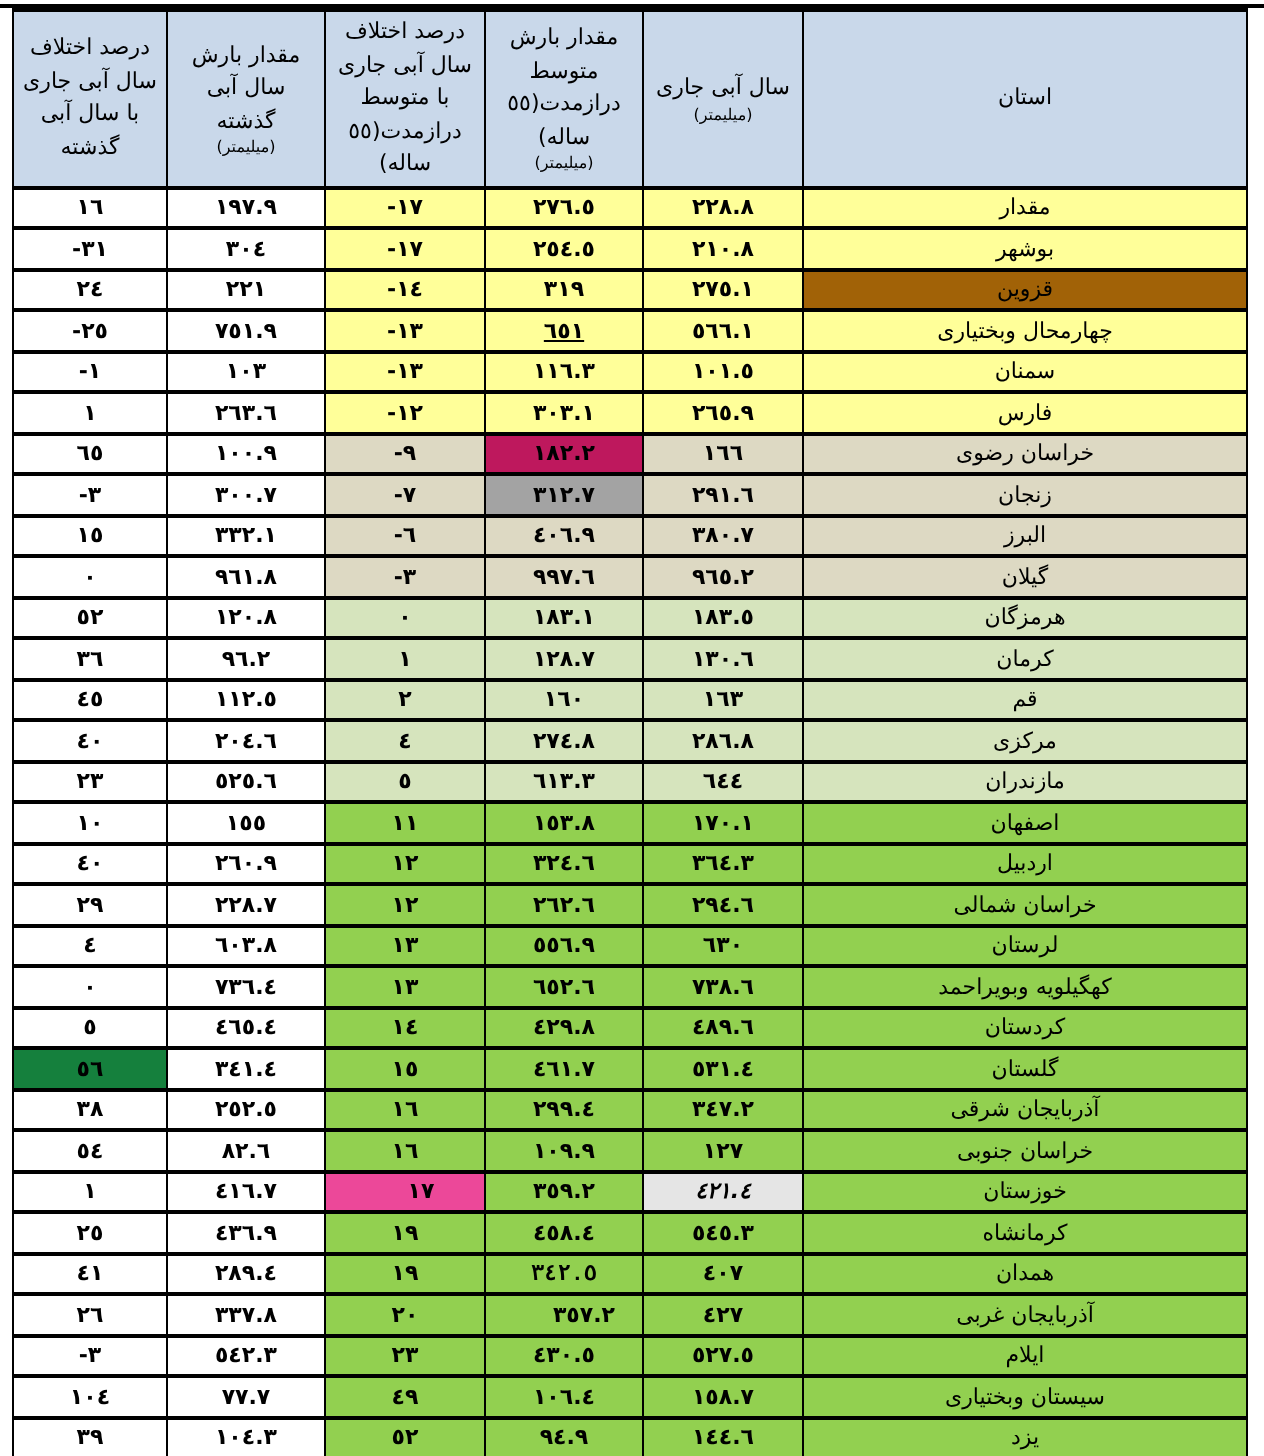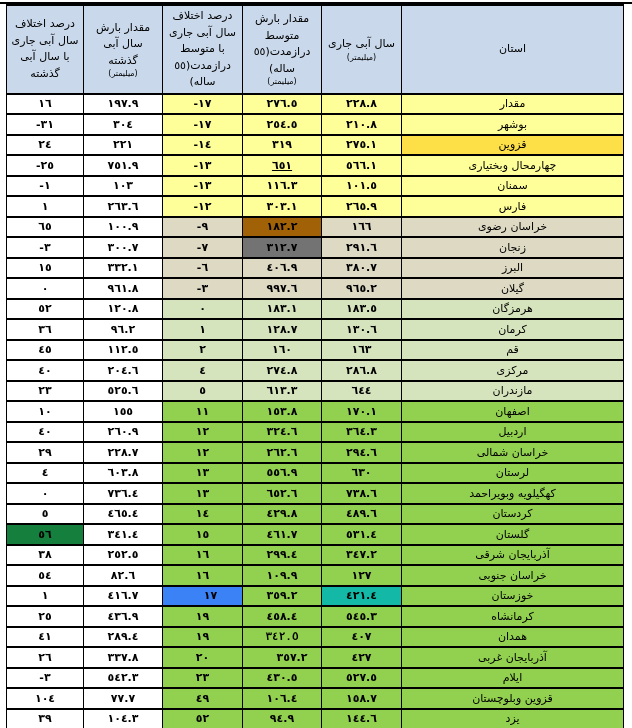--- a/index.html
+++ b/index.html
@@ -76,21 +76,21 @@
       </tr>
       <tr>
         <td class="province" style="background: rgb(255, 255, 153);">بوشهر</td>
         <td class="num" style="background: rgb(255, 255, 153);">٢١٠.٨</td>
         <td class="num" style="background: rgb(255, 255, 153);">٢٥٤.٥</td>
         <td class="num" style="background: rgb(255, 255, 153);">-١٧</td>
         <td class="num" style="background: rgb(255, 255, 255);">٣٠٤</td>
         <td class="num" style="background: rgb(255, 255, 255);">-٣١</td>
       </tr>
       <tr>
-        <td class="province" style="background: #fde047;">قزوین</td>
+        <td class="province" style="background: #a16207;">قزوین</td>
         <td class="num" style="background: rgb(255, 255, 153);">٢٧٥.١</td>
         <td class="num" style="background: rgb(255, 255, 153);">٣١٩</td>
         <td class="num" style="background: rgb(255, 255, 153);">-١٤</td>
         <td class="num" style="background: rgb(255, 255, 255);">٢٢١</td>
         <td class="num" style="background: rgb(255, 255, 255);">٢٤</td>
       </tr>
       <tr>
         <td class="province" style="background: rgb(255, 255, 153);">چهارمحال وبختیاری</td>
         <td class="num" style="background: rgb(255, 255, 153);">٥٦٦.١</td>
         <td class="num" style="background: rgb(255, 255, 153); text-decoration: underline;">٦٥١</td>
@@ -110,29 +110,29 @@
         <td class="province" style="background: rgb(255, 255, 153);">فارس</td>
         <td class="num" style="background: rgb(255, 255, 153);">٢٦٥.٩</td>
         <td class="num" style="background: rgb(255, 255, 153);">٣٠٣.١</td>
         <td class="num" style="background: rgb(255, 255, 153);">-١٢</td>
         <td class="num" style="background: rgb(255, 255, 255);">٢٦٣.٦</td>
         <td class="num" style="background: rgb(255, 255, 255);">١</td>
       </tr>
       <tr>
         <td class="province" style="background: rgb(221, 217, 195);">خراسان رضوی</td>
         <td class="num" style="background: rgb(221, 217, 195);">١٦٦</td>
-        <td class="num" style="background: #a16207;">١٨٢.٢</td>
+        <td class="num" style="background: #be185d;">١٨٢.٢</td>
         <td class="num" style="background: rgb(221, 217, 195);">-٩</td>
         <td class="num" style="background: rgb(255, 255, 255);">١٠٠.٩</td>
         <td class="num" style="background: rgb(255, 255, 255);">٦٥</td>
       </tr>
       <tr>
         <td class="province" style="background: rgb(221, 217, 195);">زنجان</td>
         <td class="num" style="background: rgb(221, 217, 195);">٢٩١.٦</td>
-        <td class="num" style="background: #737373; text-align: center;">٣١٢.٧</td>
+        <td class="num" style="background: #a3a3a3; text-align: center;">٣١٢.٧</td>
         <td class="num" style="background: rgb(221, 217, 195);">-٧</td>
         <td class="num" style="background: rgb(255, 255, 255);">٣٠٠.٧</td>
         <td class="num" style="background: rgb(255, 255, 255);">-٣</td>
       </tr>
       <tr>
         <td class="province" style="background: rgb(221, 217, 195);">البرز</td>
         <td class="num" style="background: rgb(221, 217, 195);">٣٨٠.٧</td>
         <td class="num" style="background: rgb(221, 217, 195);">٤٠٦.٩</td>
         <td class="num" style="background: rgb(221, 217, 195);">-٦</td>
         <td class="num" style="background: rgb(255, 255, 255);">٣٣٢.١</td>
@@ -253,23 +253,23 @@
       <tr>
         <td class="province" style="background: rgb(146, 208, 80);">خراسان جنوبی</td>
         <td class="num" style="background: rgb(146, 208, 80);">١٢٧</td>
         <td class="num" style="background: rgb(146, 208, 80);">١٠٩.٩</td>
         <td class="num" style="background: rgb(146, 208, 80);">١٦</td>
         <td class="num" style="background: rgb(255, 255, 255);">٨٢.٦</td>
         <td class="num" style="background: rgb(255, 255, 255); text-align: center;">٥٤</td>
       </tr>
       <tr>
         <td class="province" style="background: rgb(146, 208, 80);">خوزستان</td>
-        <td class="num" style="background: #14b8a6;">٤٢١.٤</td>
+        <td class="num" style="background: #e5e5e5; font-style: italic;">٤٢١.٤</td>
         <td class="num" style="background: rgb(146, 208, 80);">٣٥٩.٢</td>
-        <td class="num" style="background: #3b82f6; padding-left: 16px;">١٧</td>
+        <td class="num" style="background: #ec4899; padding-left: 16px;">١٧</td>
         <td class="num" style="background: rgb(255, 255, 255);">٤١٦.٧</td>
         <td class="num" style="background: rgb(255, 255, 255);">١</td>
       </tr>
       <tr>
         <td class="province" style="background: rgb(146, 208, 80);">کرمانشاه</td>
         <td class="num" style="background: rgb(146, 208, 80);">٥٤٥.٣</td>
         <td class="num" style="background: rgb(146, 208, 80);">٤٥٨.٤</td>
         <td class="num" style="background: rgb(146, 208, 80);">١٩</td>
         <td class="num" style="background: rgb(255, 255, 255);">٤٣٦.٩</td>
         <td class="num" style="background: rgb(255, 255, 255);">٢٥</td>
@@ -292,21 +292,21 @@
       </tr>
       <tr>
         <td class="province" style="background: rgb(146, 208, 80);">ایلام</td>
         <td class="num" style="background: rgb(146, 208, 80);">٥٢٧.٥</td>
         <td class="num" style="background: rgb(146, 208, 80);">٤٣٠.٥</td>
         <td class="num" style="background: rgb(146, 208, 80);">٢٣</td>
         <td class="num" style="background: rgb(255, 255, 255);">٥٤٢.٣</td>
         <td class="num" style="background: rgb(255, 255, 255);">-٣</td>
       </tr>
       <tr>
-        <td class="province" style="background: rgb(146, 208, 80);">قزوین وبلوچستان</td>
+        <td class="province" style="background: rgb(146, 208, 80);">سیستان وبختیاری</td>
         <td class="num" style="background: rgb(146, 208, 80);">١٥٨.٧</td>
         <td class="num" style="background: rgb(146, 208, 80);">١٠٦.٤</td>
         <td class="num" style="background: rgb(146, 208, 80);">٤٩</td>
         <td class="num" style="background: rgb(255, 255, 255);">٧٧.٧</td>
         <td class="num" style="background: rgb(255, 255, 255);">١٠٤</td>
       </tr>
       <tr>
         <td class="province" style="background: rgb(146, 208, 80);">یزد</td>
         <td class="num" style="background: rgb(146, 208, 80);">١٤٤.٦</td>
         <td class="num" style="background: rgb(146, 208, 80);">٩٤.٩</td>

